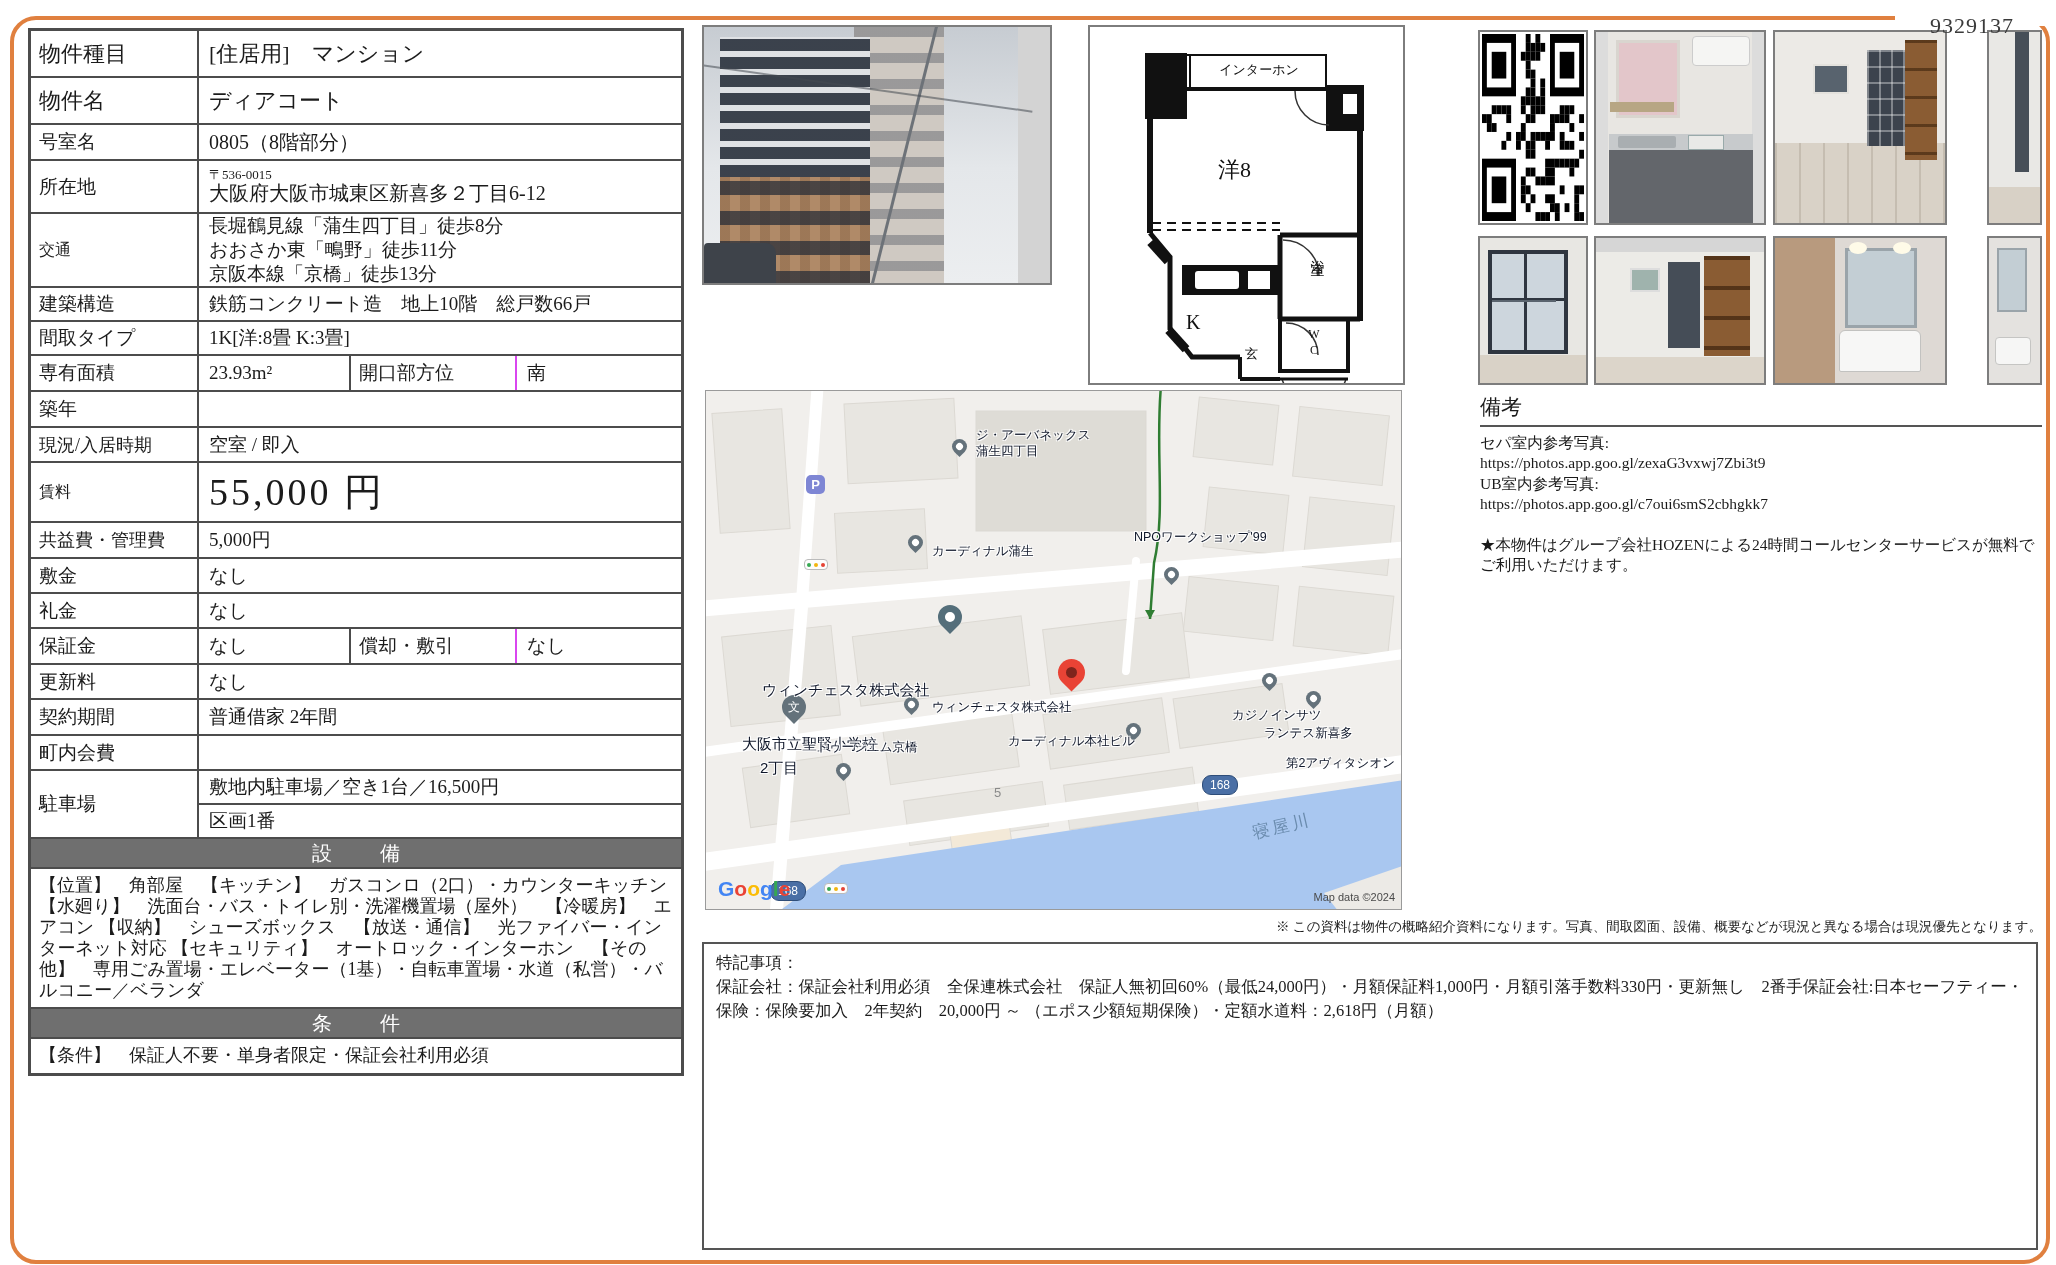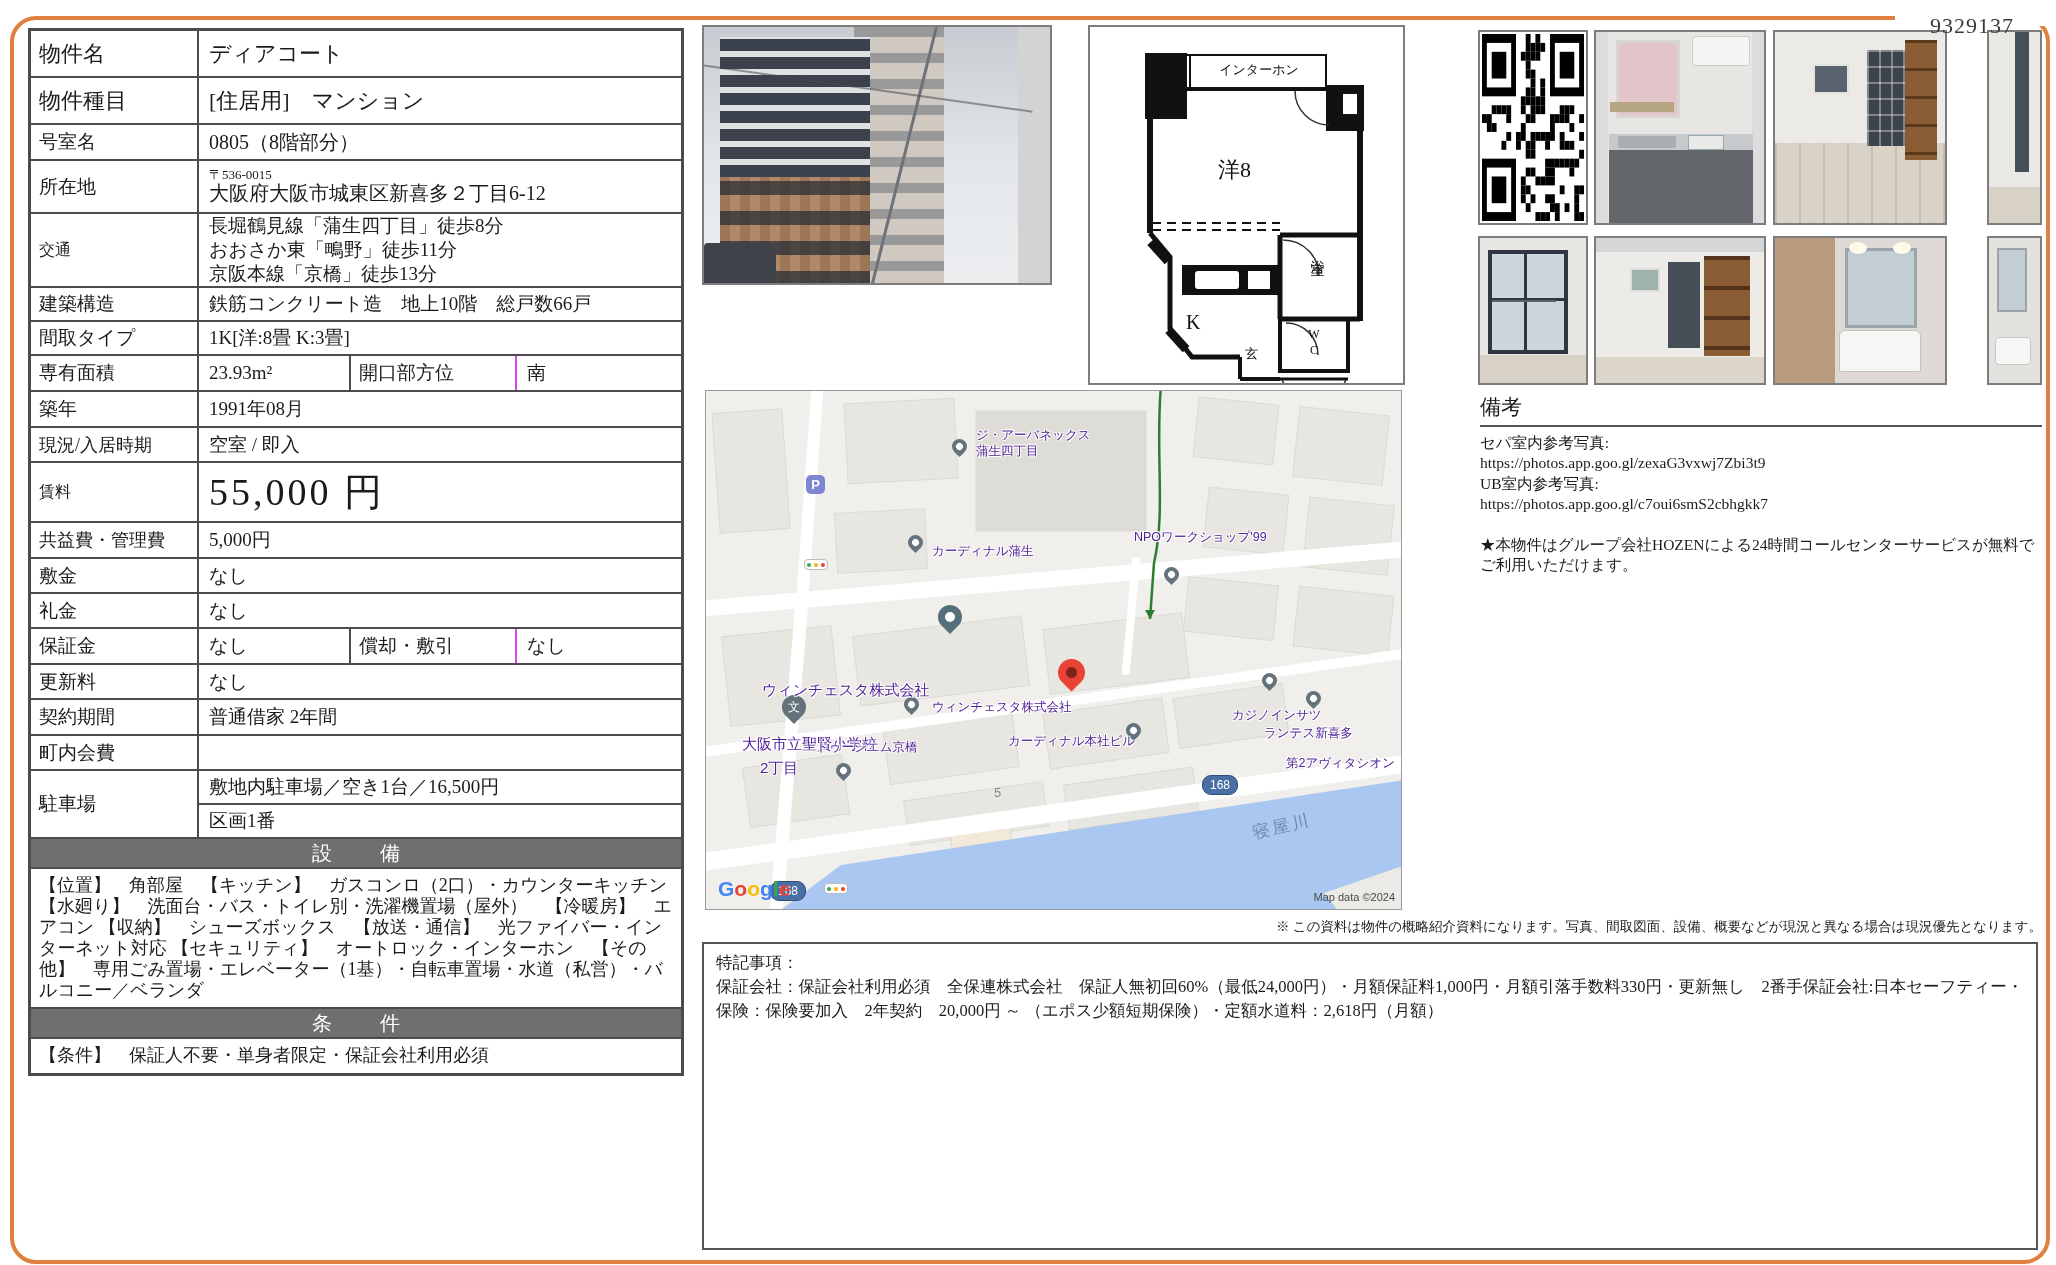--- a/index.html
+++ b/index.html
@@ -33,21 +33,21 @@
   .section-bar{height:28px;background:#6f6f6f;color:#fff;display:flex;align-items:center;justify-content:center;
      font-size:20px;letter-spacing:14px;text-indent:14px;border-top:2px solid #4c4c4c;}
   .section-text{border-top:2px solid #4c4c4c;padding:6px 8px;font-size:18px;line-height:21px;min-height:40px;box-sizing:border-box;}
   .cond-text{min-height:36px;}
   
   .photo{position:absolute;border:2px solid #7d7d7d;background:#dcdcdc;overflow:hidden;box-sizing:border-box;z-index:2;}
   .art{position:absolute;}
   
   .map{position:absolute;left:705px;top:390px;width:695px;height:518px;border:1px solid #9a9a9a;
        background:#f1efec;overflow:hidden;z-index:2;font-family:"Liberation Sans","DejaVu Sans",sans-serif;}
-  .map-label{position:absolute;font-size:12.5px;color:#4c1d95;white-space:nowrap;
+  .map-label{position:absolute;font-size:12.5px;color:#0f172a;white-space:nowrap;
        text-shadow:1px 1px 0 #fff,-1px -1px 0 #fff,1px -1px 0 #fff,-1px 1px 0 #fff;z-index:3;}
   .map-label.big{font-size:15px;}
   .pin{position:absolute;width:15px;height:15px;background:#64727b;border-radius:50% 50% 50% 0;
        transform:rotate(-45deg);z-index:2;}
   .pin::after{content:"";position:absolute;inset:4px;background:#fff;border-radius:50%;}
   .pin.big{width:24px;height:24px;}
   .pin.big::after{inset:7px;}
   .pin.red{width:27px;height:27px;background:#e94335;z-index:3;}
   .pin.red::after{inset:8px;background:#7f241c;}
   .poi-school{position:absolute;width:24px;height:24px;background:#64727b;border-radius:50% 50% 50% 0;
@@ -82,26 +82,26 @@
 </head>
 <body>
 
 <div id="stage">
   <div class="page-border"></div>
   <div class="id-mask"></div>
   <div class="page-id">9329137</div>
 
   <div class="prop-table">
     <div class="tr" style="height:45px">
+      <div class="th big">物件種目</div>
+      <div class="td big">[住居用]　マンション</div>
+    </div>
+    <div class="tr" style="height:45px">
       <div class="th big">物件名</div>
       <div class="td big">ディアコート</div>
-    </div>
-    <div class="tr" style="height:45px">
-      <div class="th big">物件種目</div>
-      <div class="td big">[住居用]　マンション</div>
     </div>
     <div class="tr" style="height:34px">
       <div class="th">号室名</div>
       <div class="td" style="font-size:20px">0805（8階部分）</div>
     </div>
     <div class="tr" style="height:51px">
       <div class="th">所在地</div>
       <div class="td col">
         <span class="postal">〒536-0015</span>
         <span class="addr">大阪府大阪市城東区新喜多２丁目6-12</span>
@@ -124,21 +124,20 @@
       <div class="td">1K[洋:8畳 K:3畳]</div>
     </div>
     <div class="tr" style="height:34px">
       <div class="th">専有面積</div>
       <div class="td w1">23.93m²</div>
       <div class="th l2" style="font-size:19px">開口部方位</div>
       <div class="td">南</div>
     </div>
     <div class="tr" style="height:34px">
       <div class="th">築年</div>
-      <div class="td">1991年08月</div>
     </div>
     <div class="tr" style="height:33px">
       <div class="th" style="font-size:18px">現況/入居時期</div>
       <div class="td">空室 / 即入</div>
     </div>
     <div class="tr" style="height:58px">
       <div class="th sm">賃料</div>
       <div class="td rent-big">55,000 円</div>
     </div>
     <div class="tr" style="height:34px">

